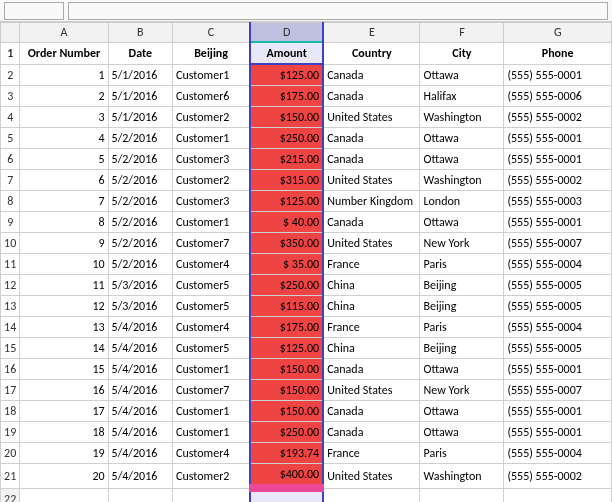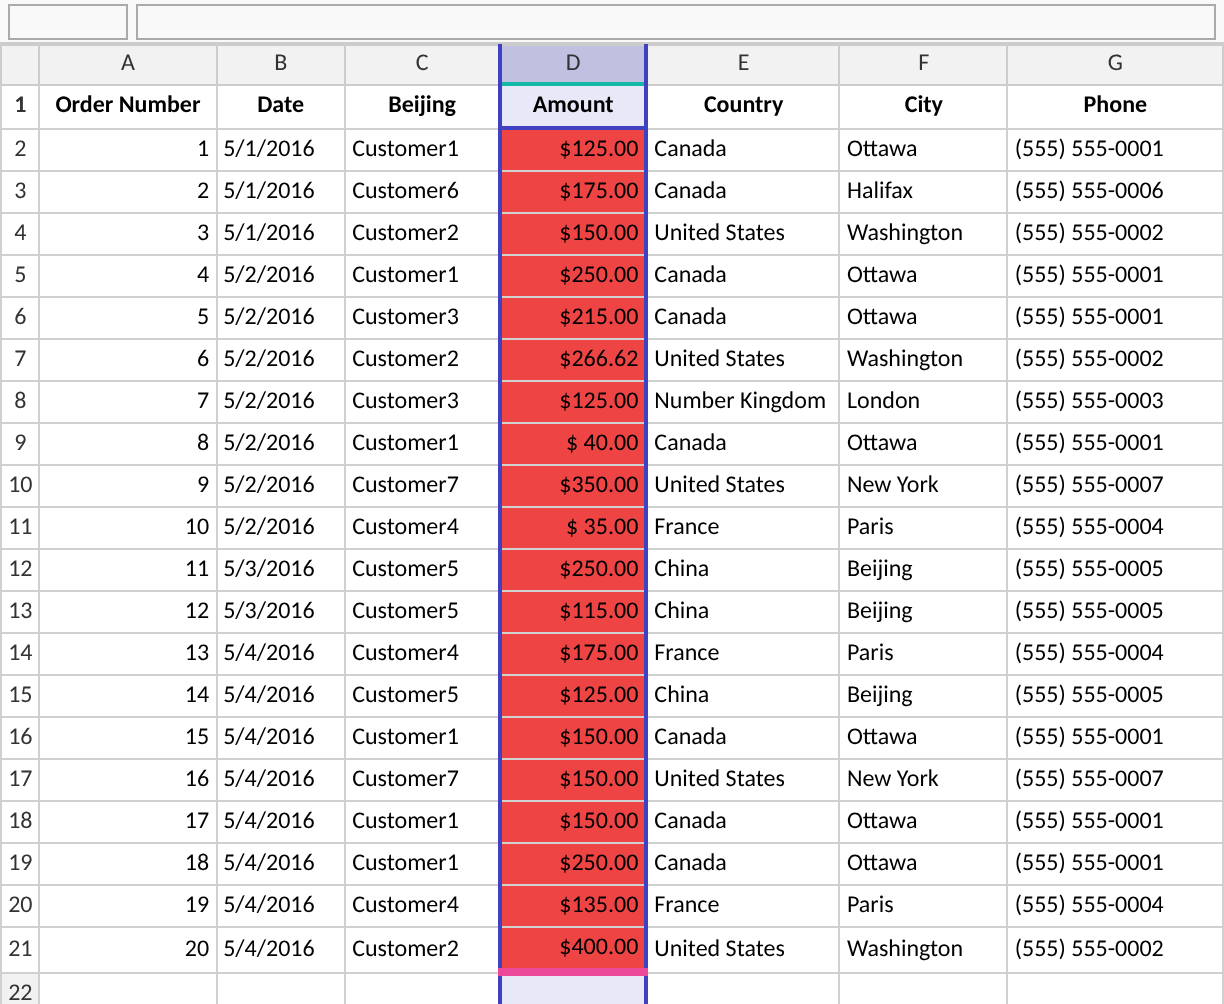--- a/index.html
+++ b/index.html
@@ -205,21 +205,21 @@
     <td class="text-right col-d-selected" style="">$215.00</td>
     <td class="text-left">Canada</td>
     <td class="text-left">Ottawa</td>
     <td class="text-left">(555) 555-0001</td>
   </tr>
       <tr class="data-row">
     <td class="row-num">7</td>
     <td class="text-right">6</td>
     <td class="text-center">5/2/2016</td>
     <td class="text-left">Customer2</td>
-    <td class="text-right col-d-selected" style="">$266.62</td>
+    <td class="text-right col-d-selected" style="">$315.00</td>
     <td class="text-left">United States</td>
     <td class="text-left">Washington</td>
     <td class="text-left">(555) 555-0002</td>
   </tr>
       <tr class="data-row">
     <td class="row-num">8</td>
     <td class="text-right">7</td>
     <td class="text-center">5/2/2016</td>
     <td class="text-left">Customer3</td>
     <td class="text-right col-d-selected" style="">$125.00</td>
@@ -335,31 +335,31 @@
     <td class="text-right col-d-selected" style="">$250.00</td>
     <td class="text-left">Canada</td>
     <td class="text-left">Ottawa</td>
     <td class="text-left">(555) 555-0001</td>
   </tr>
       <tr class="data-row">
     <td class="row-num">20</td>
     <td class="text-right">19</td>
     <td class="text-center">5/4/2016</td>
     <td class="text-left">Customer4</td>
-    <td class="text-right col-d-selected" style="">$135.00</td>
+    <td class="text-right col-d-selected" style="">$193.74</td>
     <td class="text-left">France</td>
     <td class="text-left">Paris</td>
     <td class="text-left">(555) 555-0004</td>
   </tr>
       <tr class="data-row">
     <td class="row-num">21</td>
     <td class="text-right">20</td>
     <td class="text-center">5/4/2016</td>
     <td class="text-left">Customer2</td>
-    <td class="text-right col-d-selected" style="border-bottom:4px solid #ec4899;">$400.00</td>
+    <td class="text-right col-d-selected" style="border-bottom:8px solid #ec4899;">$400.00</td>
     <td class="text-left">United States</td>
     <td class="text-left">Washington</td>
     <td class="text-left">(555) 555-0002</td>
   </tr>
       <tr>
   <td class="row-num">22</td>
   <td></td>
   <td></td>
   <td></td>
   <td class="col-d-selected" style="background:#e8e8f8"></td>

